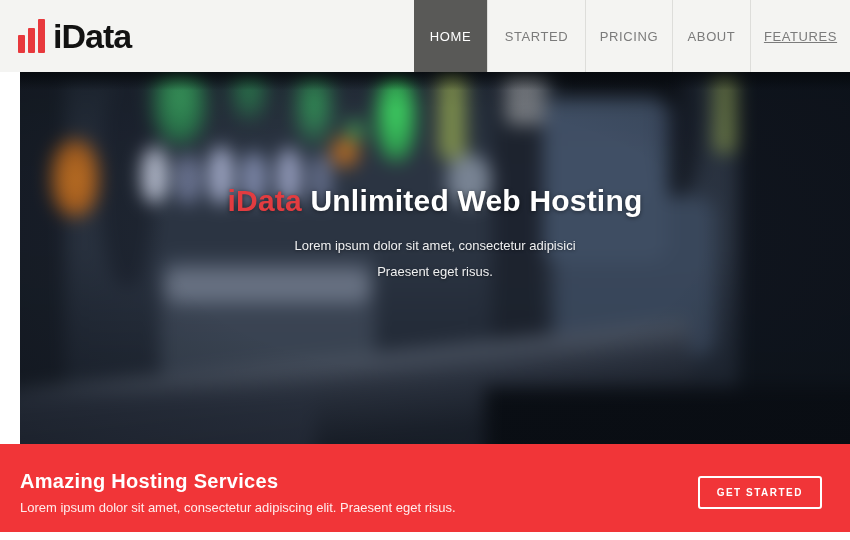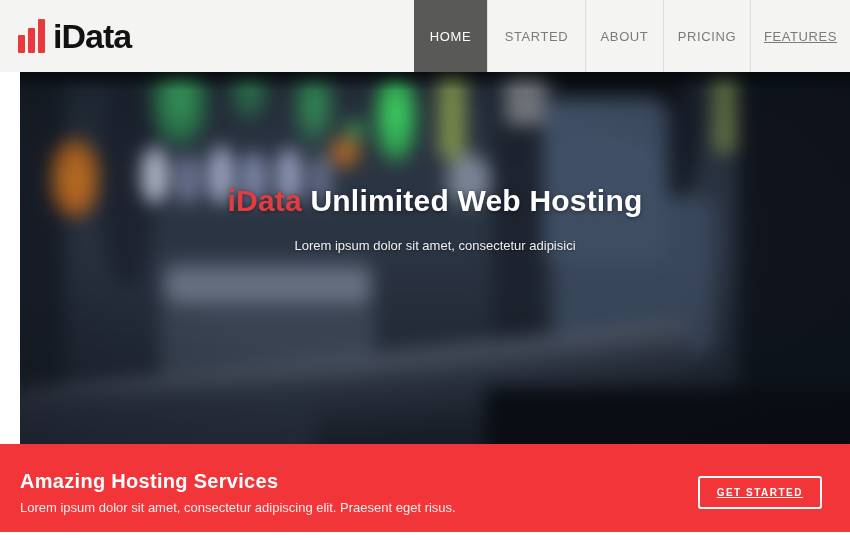--- a/index.html
+++ b/index.html
@@ -78,39 +78,39 @@
   .hero-title{font-size:30px;font-weight:700;letter-spacing:.2px;text-shadow:0 1px 4px rgba(0,0,0,.45);}
   .hero-title .accent{color:var(--hero-accent);}
   .hero-sub{margin-top:15px;font-size:13px;line-height:26px;color:rgba(255,255,255,.93);text-shadow:0 1px 3px rgba(0,0,0,.4);}
 
   
   .cta-band{height:88px;background:var(--band-red);display:flex;align-items:center;padding:8px 28px 0 20px;gap:33px;}
   .cta-copy h2{font-size:20px;font-weight:700;color:#fff;letter-spacing:.3px;margin-bottom:7px;}
   .cta-copy p{font-size:13px;color:#ffecec;text-align:right;}
   .cta-btn{margin-left:auto;background:transparent;border:2px solid #fff;border-radius:3px;color:#fff;
     font-family:"Liberation Sans",sans-serif;font-size:10px;font-weight:700;letter-spacing:1.5px;
-    padding:9px 17px;cursor:pointer;white-space:nowrap;text-decoration:underline;}
+    padding:9px 17px;cursor:pointer;white-space:nowrap;}
 </style>
 </head>
 <body>
 
 <header class="header">
   <div class="logo">
     <span class="logo-bars">
         <i></i>
         <i></i>
         <i></i>
       </span>
     <span class="logo-text">iData</span>
   </div>
   <nav class="nav">
     <a class="nav-item active w-home">HOME</a>
     <a class="nav-item sep w-services">STARTED</a>
+    <a class="nav-item sep w-pricing">PRICING</a>
     <a class="nav-item sep w-about">ABOUT</a>
-    <a class="nav-item sep w-pricing">PRICING</a>
     <a class="nav-item sep w-features">FEATURES</a>
   </nav>
 </header>
 
 <section class="hero">
   <div class="hero-bg">
     <div class="blob b-leftdark"></div>
       <div class="blob b-slab1"></div>
     <div class="blob b-rightdark"></div>
       <div class="blob b-darkbar1"></div>
@@ -139,20 +139,21 @@
       <div class="blob b-cabletips"></div>
     <div class="blob b-diag"></div>
     <div class="blob b-botdark"></div>
       <div class="blob b-botleft"></div>
   </div>
   <div class="hero-vignette"></div>
   <div class="hero-content">
     <h1 class="hero-title"><span class="accent">iData</span><span> Unlimited Web Hosting</span></h1>
     <p class="hero-sub">
       <span>Lorem ipsum dolor sit amet, consectetur adipisici</span><br>
+      <span>Praesent eget risus.</span>
     </p>
   </div>
 </section>
 
 <section class="cta-band">
   <div class="cta-copy">
     <h2>Amazing Hosting Services</h2>
     <p>Lorem ipsum dolor sit amet, consectetur adipiscing elit. Praesent eget risus.</p>
   </div>
   <button class="cta-btn">GET STARTED</button>

